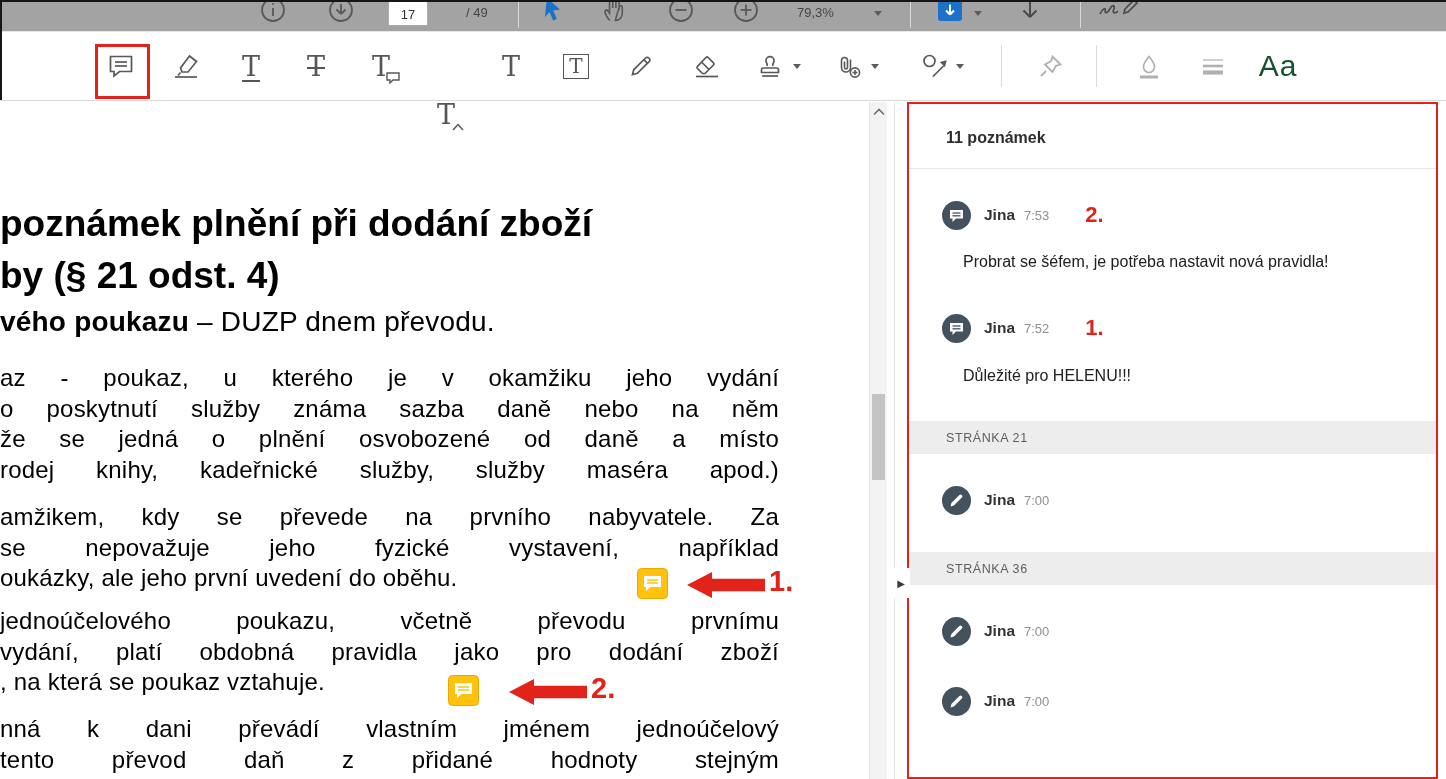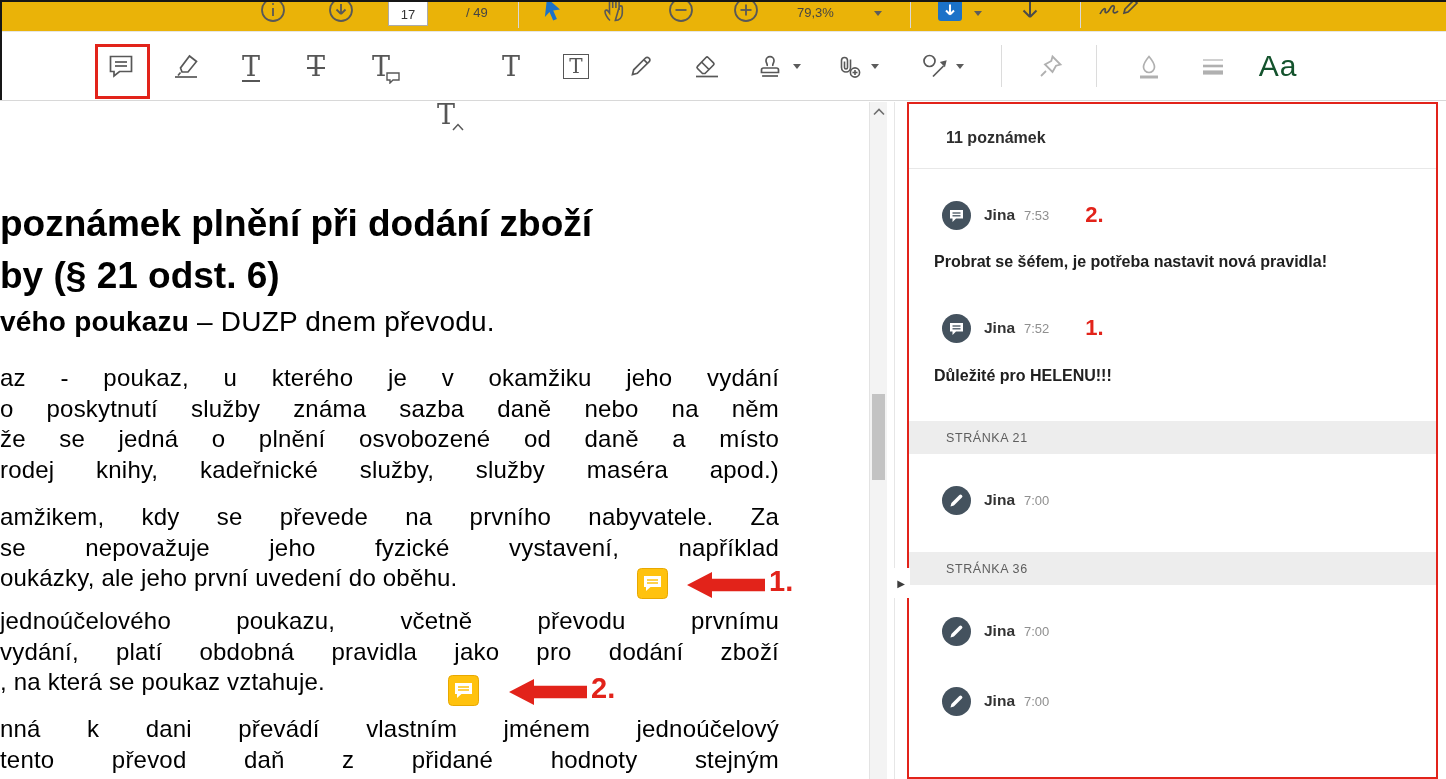--- a/index.html
+++ b/index.html
@@ -1,21 +1,21 @@
 <!DOCTYPE html>
 <html><head>
 <meta charset="utf-8">
 <style>
   * { margin:0; padding:0; box-sizing:border-box; }
   body { font-family:"Liberation Sans","DejaVu Sans",sans-serif; background:#fff; }
   #app { position:relative; width:1446px; height:779px; background:#fff; overflow:hidden; border-top:2px solid #161616; }
   #left-edge { position:absolute; left:0; top:0; width:2px; height:98px; background:#161616; z-index:60; }
 
   
-  #toolbar-top { position:absolute; left:0; top:0; width:100%; height:30px; background:#eab308; border-bottom:1px solid #e6e6e6; overflow:hidden; z-index:10; }
+  #toolbar-top { position:absolute; left:0; top:0; width:100%; height:30px; background:#a3a3a3; border-bottom:1px solid #e6e6e6; overflow:hidden; z-index:10; }
   .tt-item { position:absolute; top:-9px; width:34px; height:34px; display:flex; align-items:center; justify-content:center; background:none; border:none; cursor:pointer; }
   .tt-divider { position:absolute; top:-2px; width:1px; height:28px; background:#d9d9d9; }
   #page-box { position:absolute; left:388px; top:-16px; width:40px; height:40px; border:1px solid #ababab; background:#fff; text-align:center; font-size:13px; color:#333; padding-top:16px; font-family:"Liberation Sans",sans-serif; }
   #page-total { position:absolute; left:437px; top:3px; font-size:13px; color:#454545;margin-left:29px; }
   #zoom-value { position:absolute; left:797px; top:3px; font-size:13px; color:#454545; cursor:pointer; }
   .caret { position:absolute; width:0; height:0; border-left:4px solid transparent; border-right:4px solid transparent; border-top:5px solid #5c5c5c; cursor:pointer; }
 
   
   #toolbar-annot { position:absolute; left:0; top:31px; width:100%; height:68px; background:#fff; border-bottom:1px solid #d8d8d8; z-index:10; }
   .tool { position:absolute; top:9px; width:48px; height:48px; display:flex; align-items:center; justify-content:center; background:none; border:none; cursor:pointer; }
@@ -54,21 +54,21 @@
   
   #comments-panel { position:absolute; left:908px; top:100px; width:530px; height:679px; background:#fff; overflow:hidden; }
   #panel-title { padding:27px 0 21px 38px; font-size:16px; font-weight:700; color:#2d2d2d; border-bottom:1px solid #e8e8e8; }
   .section-bar { height:33px; background:#ededed; display:flex; align-items:center; padding-left:38px; }
   .section-bar span { font-size:12.5px; color:#5e5e5e; letter-spacing:0.6px; }
   .c-head { display:flex; align-items:center; margin-left:34px; height:30px; cursor:pointer; }
   .avatar { width:29px; height:29px; margin-right:13px; flex:0 0 auto; }
   .author { font-weight:700; font-size:15.5px; color:#333; }
   .time { margin-left:9px; font-size:13px; color:#8f8f8f; }
   .marker { margin-left:36px; font-size:22px; font-weight:700; color:#e2231a; }
-  .c-text { margin:23px 40px 0 26px; font-size:16px; color:#202020;font-weight:bold; }
+  .c-text { margin:23px 40px 0 55px; font-size:16px; color:#202020; }
 </style>
 </head>
 <body>
 
 <div id="app">
   <div id="left-edge"></div>
 
   <div id="toolbar-top">
     <button class="tt-item" style="left:256px">
       <svg width="30" height="30" viewBox="0 0 30 30" fill="none" stroke="#585858" stroke-width="1.8">
@@ -232,21 +232,21 @@
         </svg>
     </button>
     <button class="tool" style="left:1254px">
       <span class="aa-glyph">Aa</span>
     </button>
   </div>
 
   <div id="doc">
     <div class="doc-heading">
       <div>poznámek plnění při dodání zboží</div>
-      <div>by (§ 21 odst. 6)</div>
+      <div>by (§ 21 odst. 4)</div>
     </div>
     <div class="doc-lead">
       <b>vého poukazu</b><span> – DUZP dnem převodu.</span>
     </div>
     <div class="dpara" style="top:261px">
       <div class="jl">az - poukaz, u kterého je v okamžiku jeho vydání</div>
       <div class="jl">o poskytnutí služby známa sazba daně nebo na něm</div>
       <div class="jl">že se jedná o plnění osvobozené od daně a místo</div>
       <div class="jl">rodej knihy, kadeřnické služby, služby maséra apod.)</div>
     </div>

